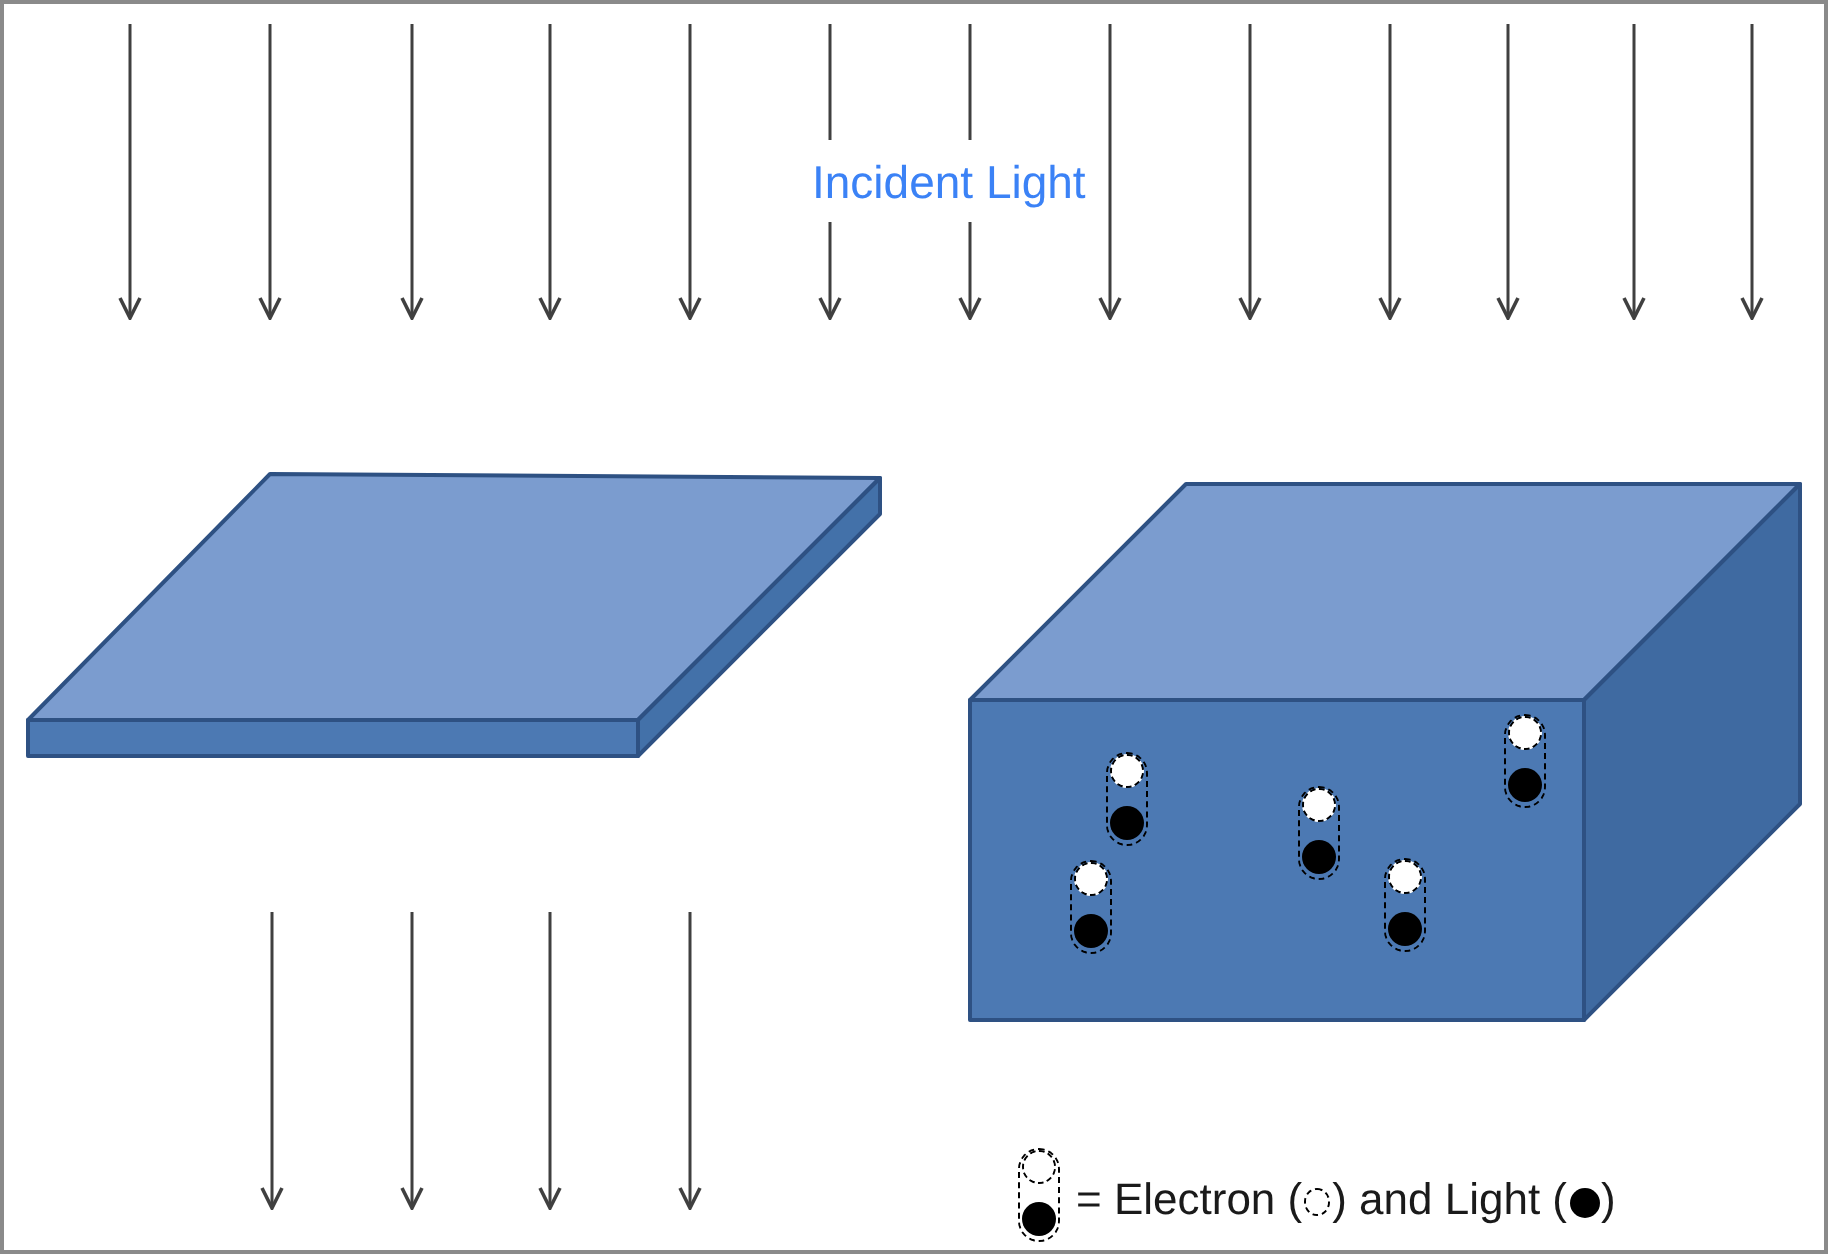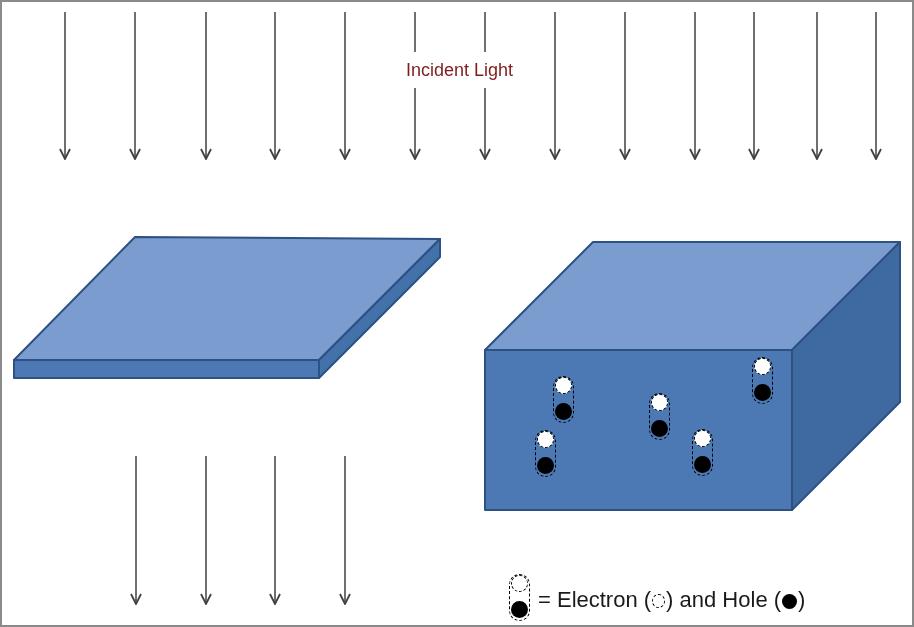--- a/index.html
+++ b/index.html
@@ -12,25 +12,25 @@
     background: #ffffff;
     overflow: hidden;
     font-family: "Liberation Sans", sans-serif;
   }
   #diagram-svg { position: absolute; left: 0; top: 0; }
 
   
   #incident-label {
     position: absolute;
     left: 396px;
-    top: 50px;
+    top: 68px;
     padding: 9px 8px 7px 8px;
     background: #ffffff;
-    color: #7f1d1d;
-    font-size: 18px;
+    color: #3b82f6;
+    font-size: 23px;
     line-height: 1.1;
     white-space: nowrap;
     z-index: 4;
   }
 
   
   .pair { position: absolute; width: 21px; height: 47px; z-index: 3; }
   .pair .capsule {
     position: absolute; inset: 0;
     box-sizing: border-box;
@@ -154,16 +154,16 @@
 
   <div id="incident-label">Incident Light</div>
 
   <div id="legend">
     <div class="pair">
       <div class="capsule"></div>
       <div class="electron"></div>
       <div class="hole"></div>
     </div>
     <div id="legend-text">
-      <span>= Electron (</span><span class="inline-electron"></span><span>) and Hole (</span><span class="inline-hole"></span><span>)</span>
+      <span>= Electron (</span><span class="inline-electron"></span><span>) and Light (</span><span class="inline-hole"></span><span>)</span>
     </div>
   </div>
 </div>
 
 </body></html>

